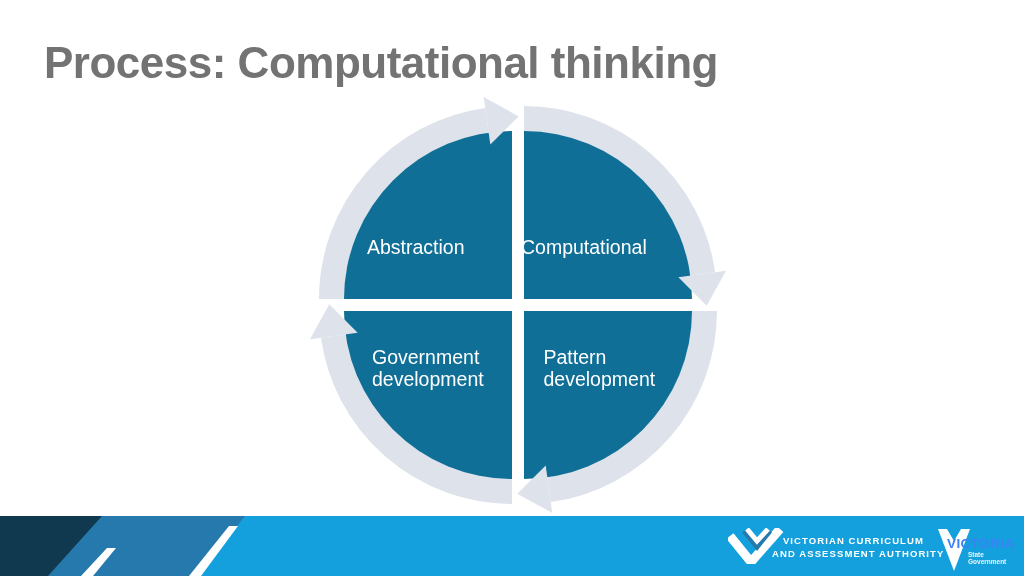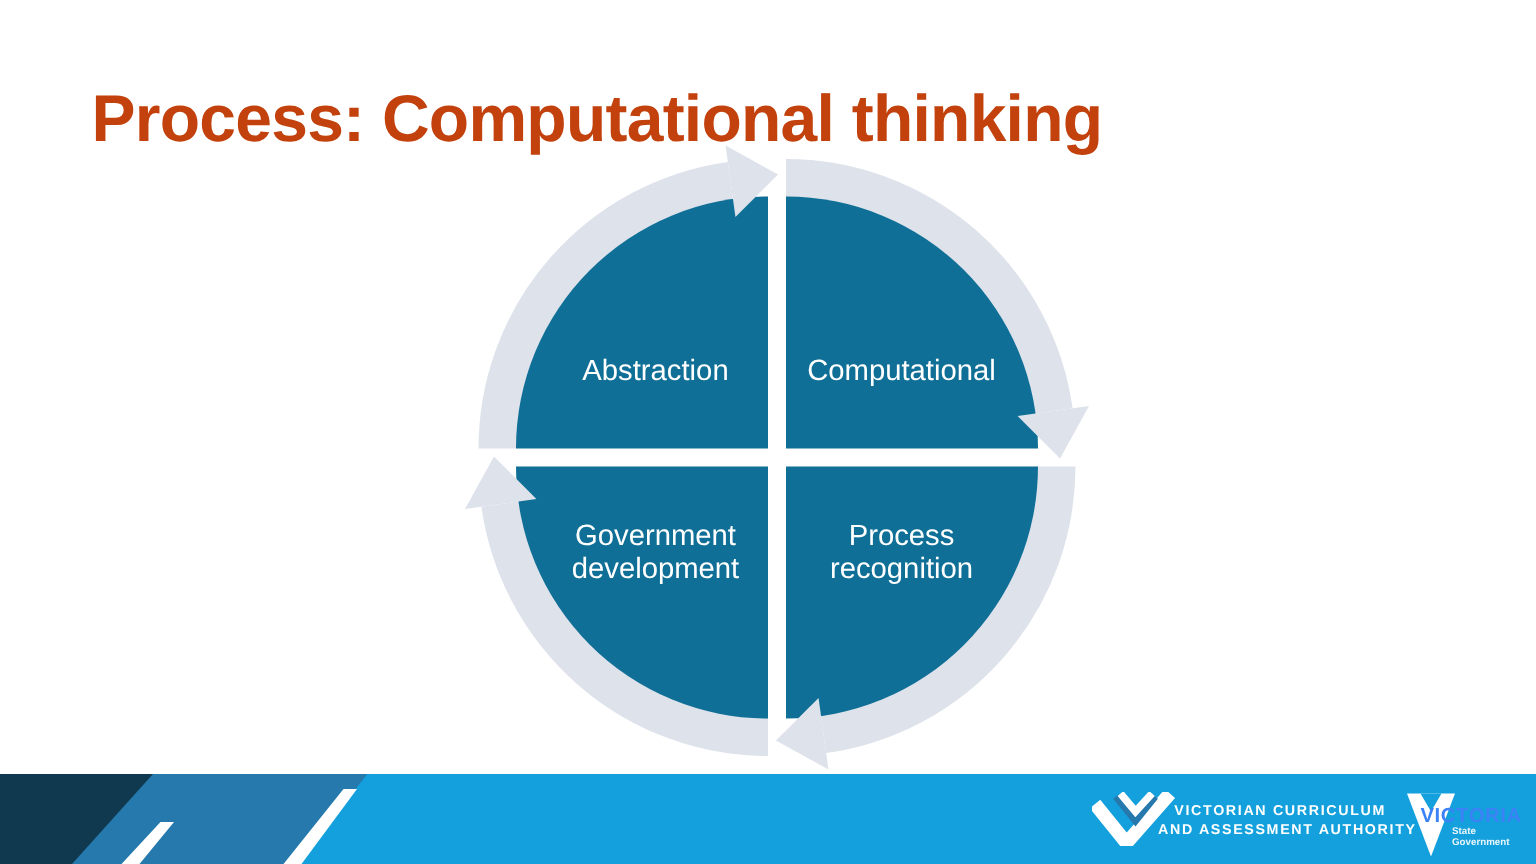--- a/index.html
+++ b/index.html
@@ -1,31 +1,31 @@
 <!DOCTYPE html>
 <html><head>
 <meta charset="utf-8">
 <style>
   html,body{margin:0;padding:0;background:#888;}
   .slide{
     position:relative;width:1024px;height:576px;background:#ffffff;
     overflow:hidden;font-family:"Liberation Sans",sans-serif;
   }
   .title{
-    position:absolute;left:44px;top:38px;margin:17px;
-    font-size:44px;font-weight:700;color:#c2410c;letter-spacing:-0.5px;
+    position:absolute;left:44px;top:38px;margin:0;
+    font-size:44px;font-weight:700;color:#737373;letter-spacing:-0.5px;
     white-space:nowrap;
   }
   .diagram-svg{position:absolute;left:308px;top:90px;}
   .ring-arc{fill:none;stroke:#dde2eb;stroke-width:26;}
   .ring-arrow{fill:#dde2eb;}
   .quad{fill:#0f6f96;}
   .quad-label{
     position:absolute;transform:translate(-50%,-50%);
-    color:#ffffff;font-size:19.5px;line-height:22px;text-align:center;
+    color:#ffffff;font-size:19.5px;line-height:22px;text-align:left;
   }
   .footer{position:absolute;left:0;bottom:0;width:1024px;height:60px;}
   .footer-svg{position:absolute;left:0;top:0;display:block;}
   .vcaa-logo{position:absolute;left:728px;top:10px;width:196px;height:40px;}
   .vcaa-mark{position:absolute;left:0;top:2px;}
   .vcaa-text{
     position:absolute;right:0;top:8px;width:152px;text-align:right;
     color:#ffffff;font-weight:700;font-size:9.5px;line-height:13px;
     letter-spacing:1.1px;white-space:nowrap;
   }
@@ -67,21 +67,21 @@
       <polygon class="ring-arrow" points="165.7,-3 200.7,16.4 172.3,44.6"></polygon>
       <polygon class="ring-arrow" points="360.4,177.3 388.7,205.7 408,170.7"></polygon>
       <polygon class="ring-arrow" points="227.7,365.4 199.3,393.7 234.3,413"></polygon>
       <polygon class="ring-arrow" points="-8,239.3 11.3,204.3 39.6,232.7"></polygon>
     </g>
   </svg>
 
   <div class="quad-label" style="left:437px;top:247px;width:140px;">Abstraction</div>
   <div class="quad-label" style="left:601px;top:247px;width:160px;">Computational</div>
   <div class="quad-label" style="left:437px;top:368px;width:130px;">Government development</div>
-  <div class="quad-label" style="left:601px;top:368px;width:115px;">Process recognition</div>
+  <div class="quad-label" style="left:601px;top:368px;width:115px;">Pattern development</div>
 
   <div class="footer">
     <svg class="footer-svg" width="1024" height="60" viewBox="0 0 1024 60">
       <rect x="0" y="0" width="1024" height="60" fill="#14a0dc"></rect>
       <polygon points="0,0 245,0 197,60 0,60" fill="#2679ad"></polygon>
       <polygon points="0,0 102,0 48,60 0,60" fill="#10394f"></polygon>
       <polygon points="107,32 116,32 93,60 81,60" fill="#ffffff"></polygon>
       <polygon points="229,10 238,10 201,60 189,60" fill="#ffffff"></polygon>
     </svg>
 

